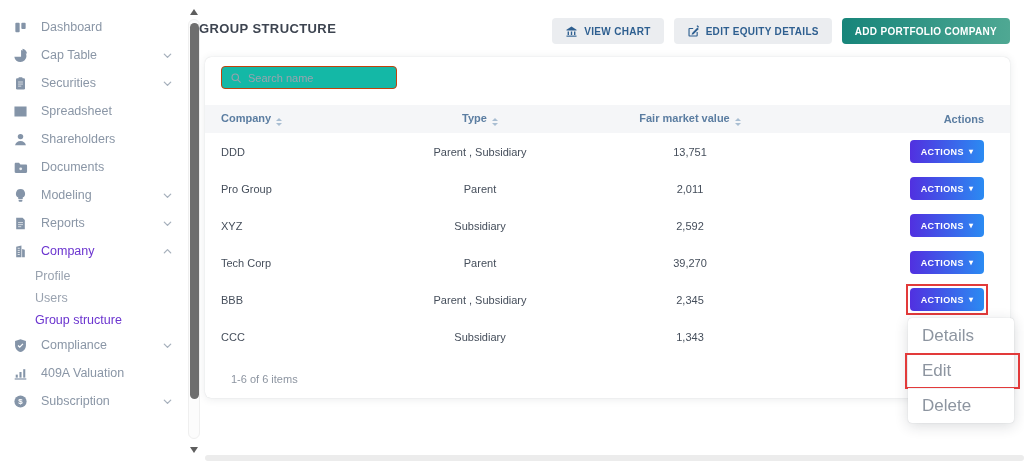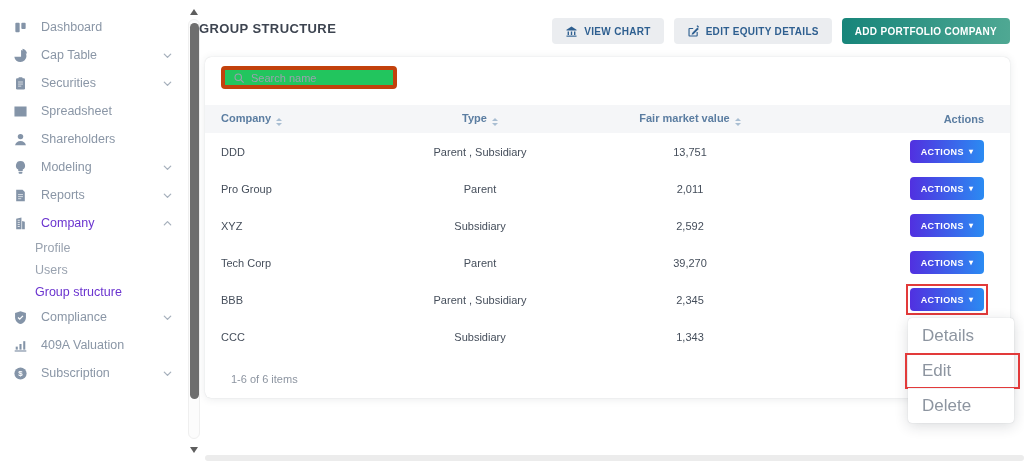--- a/index.html
+++ b/index.html
@@ -36,21 +36,21 @@
   .header-actions { position:absolute; top:18px; right:14px; display:flex; gap:10px; }
   .btn { height:26px; border:none; border-radius:4px; font-family:inherit; font-size:10px; font-weight:bold; letter-spacing:.3px; display:inline-flex; align-items:center; gap:6px; padding:0 13px; cursor:pointer; white-space:nowrap; }
   .btn-light { background:#ebedf0; color:#2e5f90;align-items:center; }
   .btn .b-icon { width:13px; height:13px; display:inline-flex; }
   .btn .b-icon svg { width:100%; height:100%; fill:currentColor; }
   .btn-primary { background:linear-gradient(90deg,#17857a,#4fa893); color:#fff; }
 
   
   .card { position:absolute; left:205px; top:57px; width:805px; height:341px; background:#fff; border-radius:6px; box-shadow:0 1px 8px rgba(40,50,60,.10), 0 0 1px rgba(40,50,60,.20); }
 
-  .search-box { position:absolute; left:16px; top:9px; width:176px; height:23px; border:4px solid #c2410c; border-radius:4px; display:flex; align-items:center; gap:6px; padding:0 8px; color:#98a1ac; background:#22c55e; }
+  .search-box { position:absolute; left:16px; top:9px; width:176px; height:23px; border:1px solid #c2410c; border-radius:4px; display:flex; align-items:center; gap:6px; padding:0 8px; color:#98a1ac; background:#14b8a6; }
   .search-box .sb-icon { width:12px; height:12px; display:inline-flex; flex:none; }
   .search-box .sb-icon svg { width:100%; height:100%; }
   .search-box input { border:none; outline:none; width:100%; font-family:inherit; font-size:11px; color:#4a5260; background:transparent; }
   .search-box input::placeholder { color:#9aa3ae; }
 
   .gs-table { position:absolute; left:0; top:48px; width:805px; border-collapse:collapse; table-layout:fixed; }
   .gs-table thead tr { height:28px; background:#f5f6f8; }
   .gs-table th { font-size:11px; font-weight:bold; color:#5b7da1; }
   .gs-table tbody tr { height:37px; }
   .gs-table td { font-size:11px; color:#454e5b; }
@@ -141,20 +141,30 @@
       <span class="s-icon">
         <svg viewBox="0 0 16 16">
           <circle cx="8" cy="4.9" r="2.9"></circle>
           <path d="M2.2 14.2c.5-3 2.9-4.7 5.8-4.7s5.3 1.7 5.8 4.7z"></path>
         </svg>
       </span>
       <span class="s-label">Shareholders</span>
       <span class="chev empty"></span>
     </div>
 
+    <div class="side-item">
+      <span class="s-icon">
+        <svg viewBox="0 0 16 16">
+          <path d="M1.8 4.2c0-.7.5-1.2 1.2-1.2h3.4l1.5 1.8h5.9c.7 0 1.2.5 1.2 1.2v6.6c0 .7-.5 1.2-1.2 1.2H3c-.7 0-1.2-.5-1.2-1.2z"></path>
+          <circle cx="8.2" cy="9.4" r="1.5" fill="#fff" fill-opacity=".85"></circle>
+        </svg>
+      </span>
+      <span class="s-label">Documents</span>
+      <span class="chev empty"></span>
+    </div>
 
     <div class="side-item">
       <span class="s-icon">
         <svg viewBox="0 0 16 16">
           <path d="M8 1.2a4.8 4.8 0 0 1 2.4 9v1.5H5.6v-1.5a4.8 4.8 0 0 1 2.4-9z"></path>
           <path d="M6 12.6h4v1a1 1 0 0 1-1 1H7a1 1 0 0 1-1-1z"></path>
         </svg>
       </span>
       <span class="s-label">Modeling</span>
       <span class="chev">

